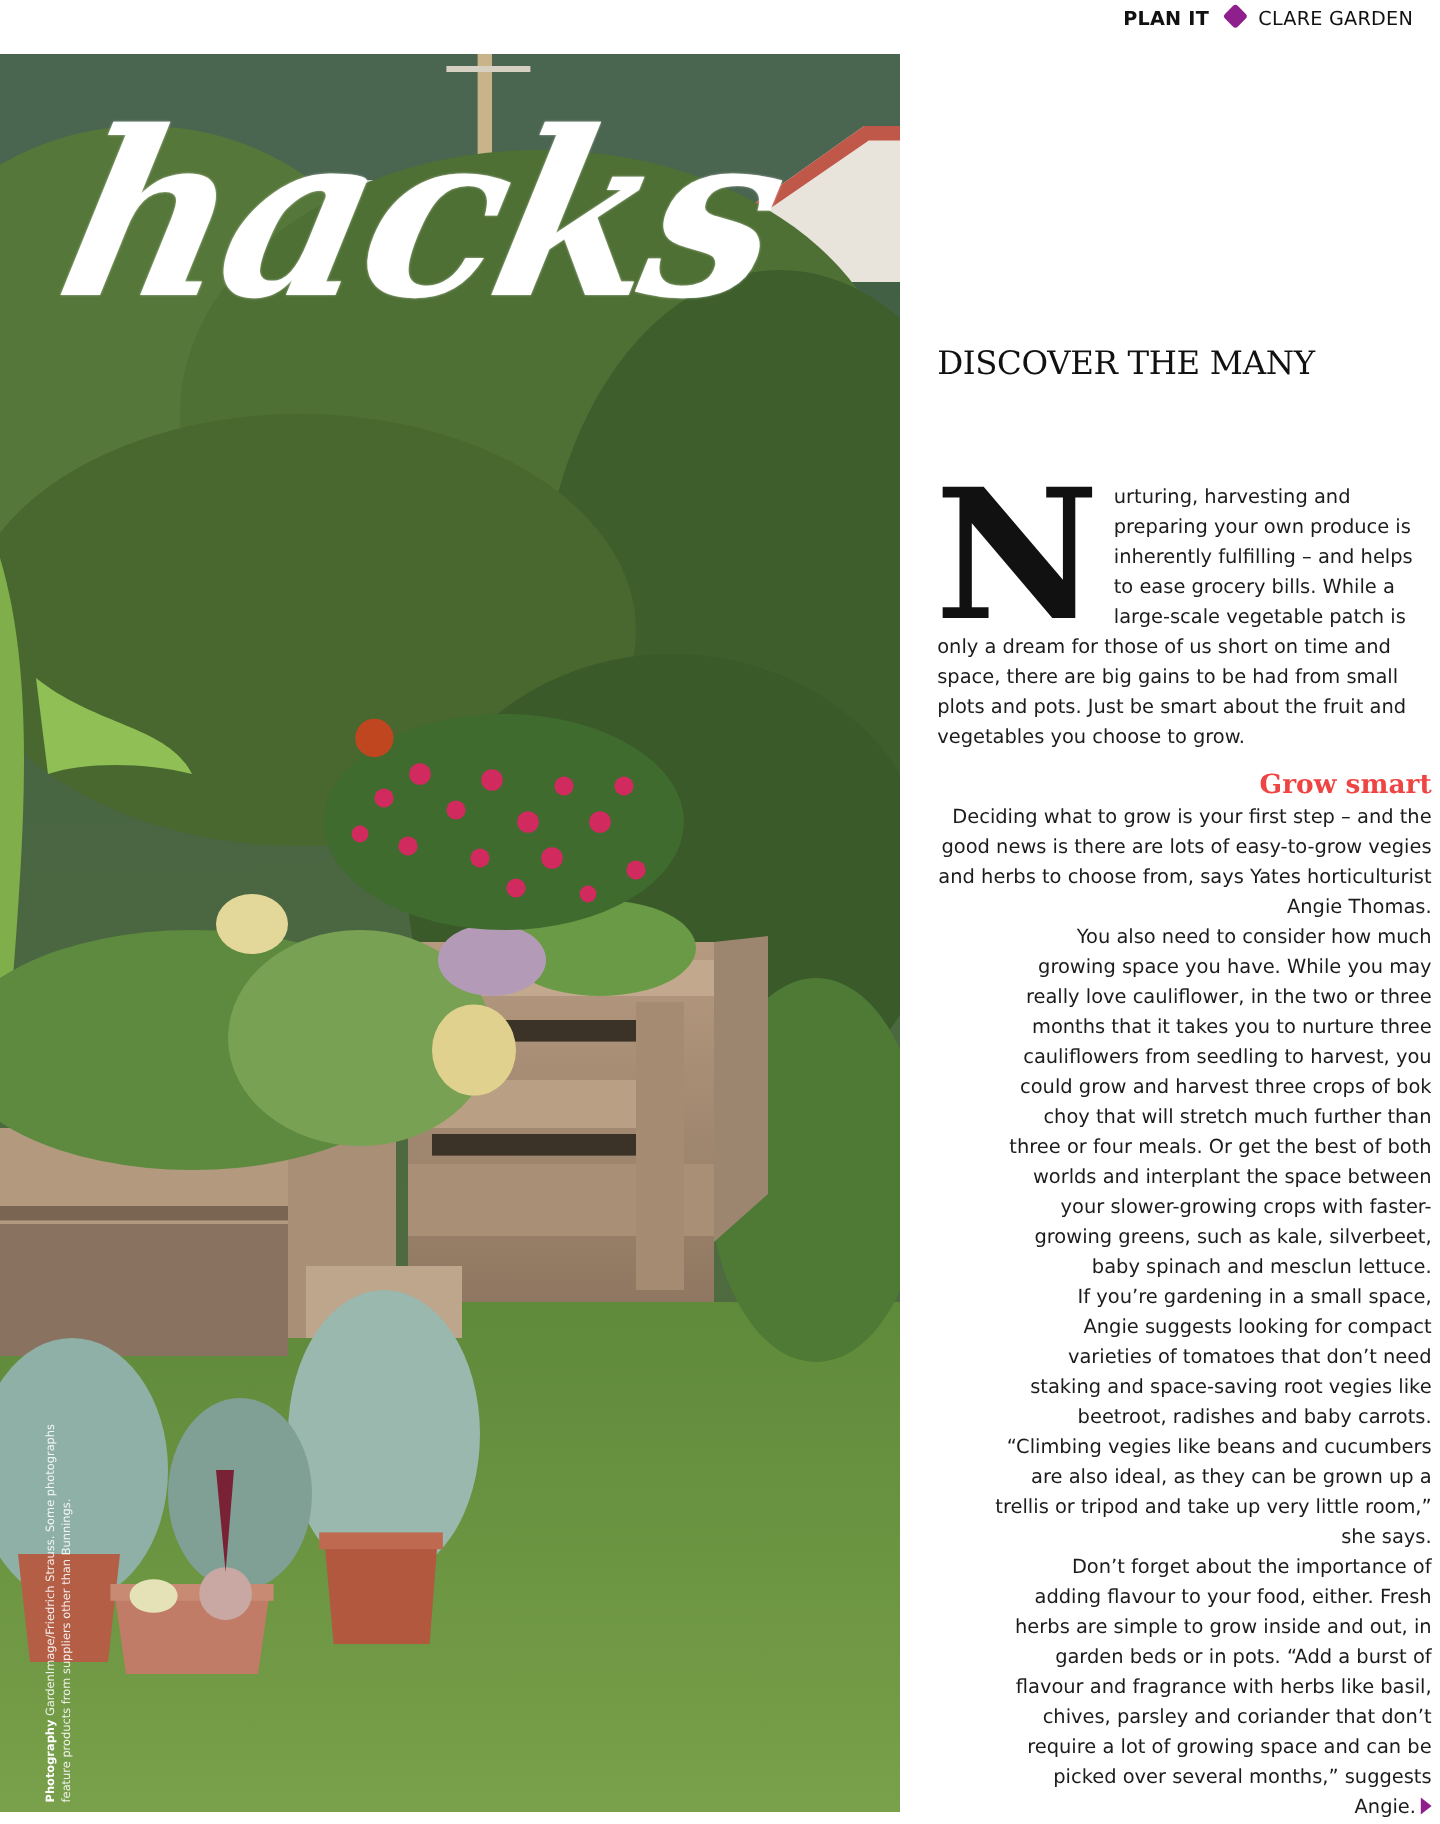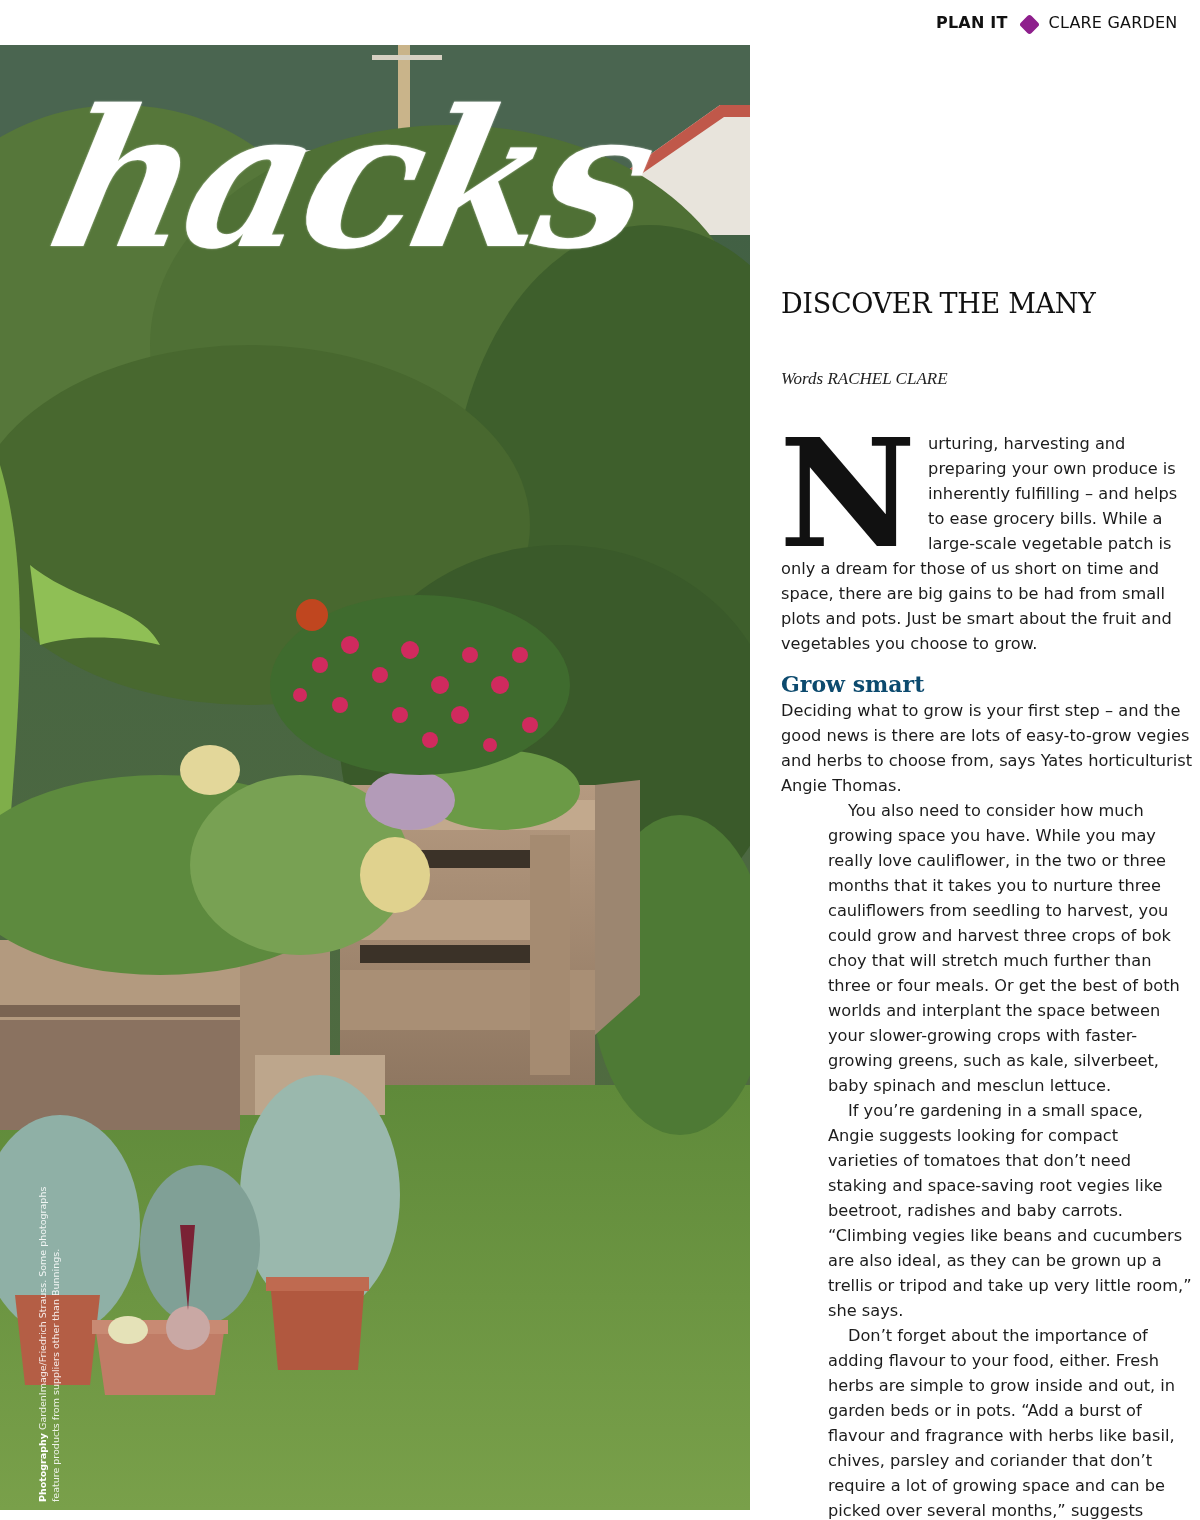--- a/index.html
+++ b/index.html
@@ -4,21 +4,21 @@
 <style>
   html, body { margin: 0; padding: 0; }
   body {
     width: 1200px; height: 1520px; position: relative; overflow: hidden;
     background: #ffffff; color: #1a1a1a;
     font-family: "Liberation Sans", sans-serif;
   }
   
   .section-header {
     position: absolute; top: 6px; left: 936px; height: 26px;
-    display: flex; align-items: flex-end; white-space: nowrap;
+    display: flex; align-items: flex-start; white-space: nowrap;
     font-family: "DejaVu Sans", sans-serif; font-size: 16px; letter-spacing: 0.2px;
   }
   .section-header .plan { font-weight: bold; color: #111; }
   .section-header .diamond {
     width: 15px; height: 15px; background: #8e1f8c; transform: rotate(45deg);
     border-radius: 3px; margin: 0 12px 0 14px;
   }
   .section-header .cat { color: #111; }
 
   
@@ -54,24 +54,24 @@
   .intro {
     margin-top: 42px; position: relative;
     font-family: "DejaVu Sans", sans-serif; font-size: 16.2px; line-height: 25px; color: #1c1c1c;
   }
   .dropcap {
     float: left; font-family: "DejaVu Serif", serif; font-weight: bold;
     font-size: 150px; line-height: 112px; height: 118px; margin: 6px 12px 0 -2px; color: #111;
   }
   .subhead {
     margin: 14px 0 0 0; font-family: "DejaVu Serif", serif; font-weight: bold;
-    font-size: 22px; line-height: 28px; color: #0c4a6e;
+    font-size: 22px; line-height: 28px; color: #ef4444; text-align: right;
   }
   .body p {
-    margin: 0; font-family: "DejaVu Sans", sans-serif; font-size: 16.2px; line-height: 25px; color: #1c1c1c;
+    margin: 0; font-family: "DejaVu Sans", sans-serif; font-size: 16.2px; line-height: 25px; color: #1c1c1c; text-align: right;
   }
   .body p.indent { text-indent: 20px; margin-left: 47px; }
   .end-mark {
     display: inline-block; width: 0; height: 0; margin-left: 4px; vertical-align: -1px;
     border-top: 7px solid transparent; border-bottom: 7px solid transparent;
     border-left: 9px solid #8e1f8c;
   }
 </style>
 </head>
 <body>
@@ -180,21 +180,20 @@
   </svg>
   <div class="hacks-title">hacks</div>
   <div class="credit"><b>Photography</b> <span>GardenImage/Friedrich Strauss. Some photographs feature products from suppliers other than Bunnings.</span></div>
 </div>
 
 <div class="article">
   <h1 class="headline">
     <span>DISCOVER THE MANY</span><br>
     <br>
   </h1>
-  <div class="byline">Words RACHEL CLARE</div>
 
   <div class="intro">
     <span class="dropcap">N</span><span>urturing, harvesting and preparing your own produce is inherently fulfilling – and helps to ease grocery bills. While a large-scale vegetable patch is only a dream for those of us short on time and space, there are big gains to be had from small plots and pots. Just be smart about the fruit and vegetables you choose to grow.</span>
   </div>
 
   <h2 class="subhead">Grow smart</h2>
   <div class="body">
     <p>Deciding what to grow is your first step – and the good news is there are lots of easy-to-grow vegies and herbs to choose from, says Yates horticulturist Angie Thomas.</p>
     <p class="indent">You also need to consider how much growing space you have. While you may really love cauliflower, in the two or three months that it takes you to nurture three cauliflowers from seedling to harvest, you could grow and harvest three crops of bok choy that will stretch much further than three or four meals. Or get the best of both worlds and interplant the space between your slower-growing crops with faster-growing greens, such as kale, silverbeet, baby spinach and mesclun lettuce.</p>
     <p class="indent">If you’re gardening in a small space, Angie suggests looking for compact varieties of tomatoes that don’t need staking and space-saving root vegies like beetroot, radishes and baby carrots. “Climbing vegies like beans and cucumbers are also ideal, as they can be grown up a trellis or tripod and take up very little room,” she says.</p>

